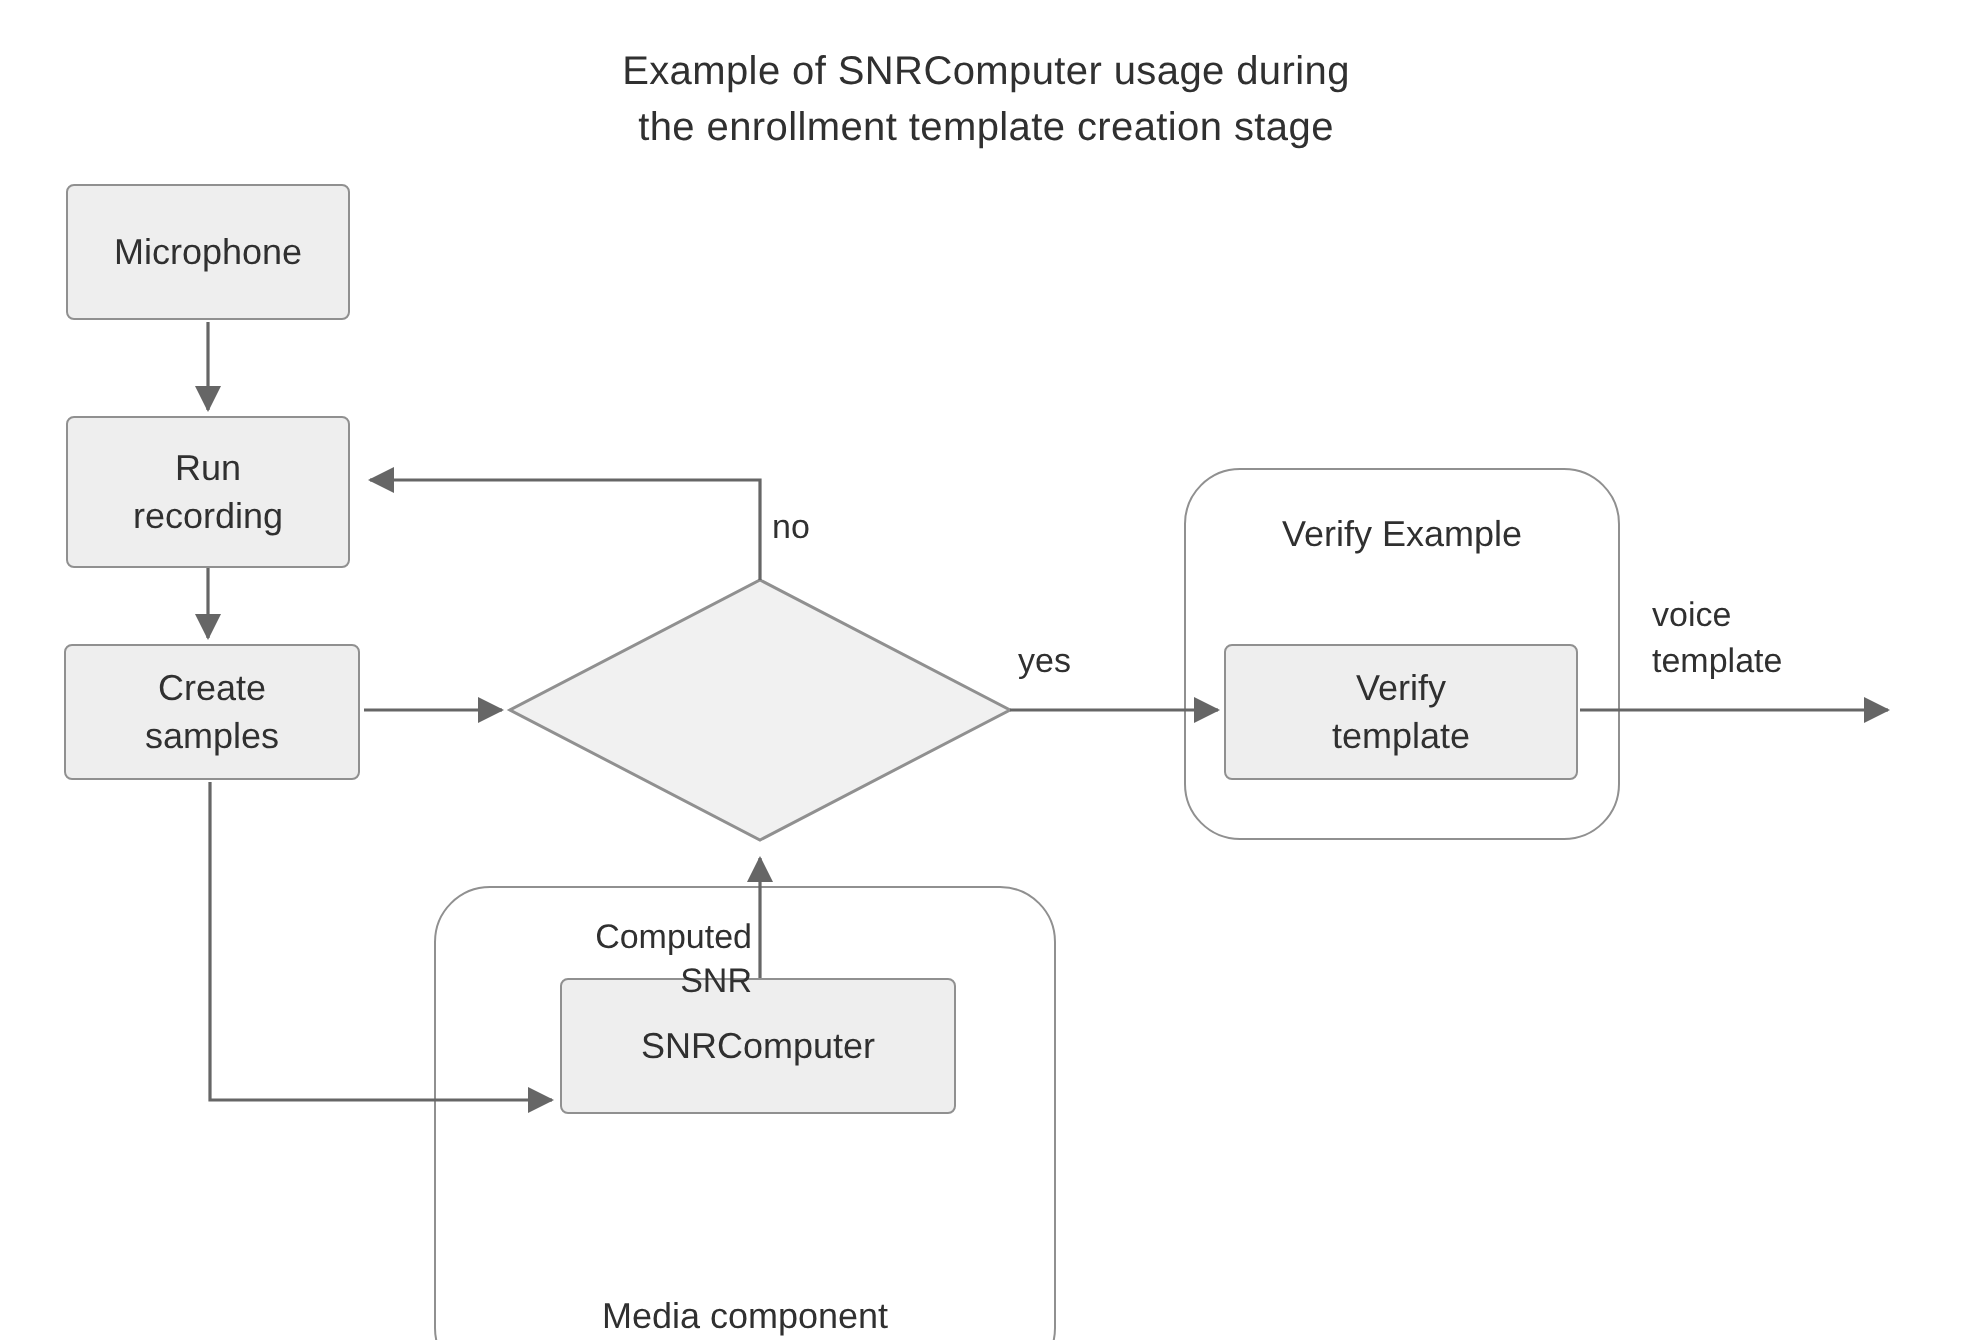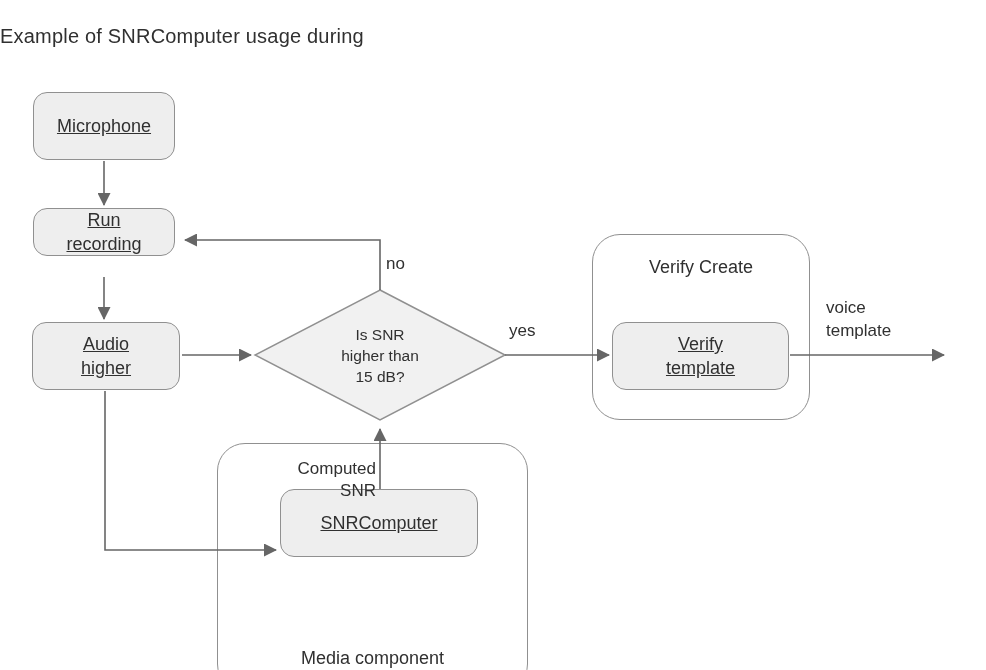--- a/index.html
+++ b/index.html
@@ -15,46 +15,45 @@
   html,body{background:#fff;}
   body{font-family:"Liberation Sans","DejaVu Sans",sans-serif;color:var(--text_color);}
   .canvas{
     position:relative;
     width:986px;height:670px;
     background:var(--bg);
     overflow:hidden;
   }
   .title{
     position:absolute;top:22px;left:0;width:986px;
-    text-align:left;font-size:20px;line-height:28px;
+    text-align:center;font-size:20px;line-height:28px;
     color:var(--text_color);letter-spacing:.2px;
   }
   .svg-layer{position:absolute;top:0;left:0;width:986px;height:670px;}
   .edge{stroke:var(--line_color);stroke-width:1.6;fill:none;}
   .arrowhead{fill:var(--line_color);}
   .diamond-shape{fill:#f1f1f1;stroke:var(--node_border);stroke-width:1.5;}
   .container-box{
     position:absolute;
     background:var(--container_fill);
     border:1.5px solid var(--container_border);
     border-radius:28px;
   }
   .container-label{
     position:absolute;left:0;width:100%;
     text-align:center;font-size:18px;color:var(--text_color);
   }
   .node{
     position:absolute;
     background:var(--node_fill);
     border:1.5px solid var(--node_border);
-    border-radius:14px;
+    border-radius:4px;
     display:flex;align-items:center;justify-content:center;
     text-align:center;font-size:18px;line-height:24px;
     color:var(--text_color);
-    text-decoration:underline;
   }
   .node .lbl{display:inline-block;}
   .lbl-narrow{max-width:88px;}
   .lbl-mid{max-width:96px;}
   .diamond-text{
     position:absolute;left:310px;top:321px;width:140px;height:68px;
     display:flex;flex-direction:column;align-items:center;justify-content:center;
     font-size:15.5px;line-height:21px;text-align:center;color:var(--text_color);
   }
   .edge-label{
@@ -65,24 +64,25 @@
   .el-voice{left:826px;top:296px;width:92px;}
   .el-computed{left:276px;top:458px;width:100px;text-align:right;line-height:22px;}
 </style>
 </head>
 <body>
 
 <div class="canvas">
 
   <div class="title">
     <div>Example of SNRComputer usage during</div>
+    <div>the enrollment template creation stage</div>
   </div>
 
   <div class="container-box" style="left:592px;top:234px;width:218px;height:186px;">
-    <div class="container-label" style="top:22px;">Verify Create</div>
+    <div class="container-label" style="top:22px;">Verify Example</div>
   </div>
 
   <div class="container-box" style="left:217px;top:443px;width:311px;height:249px;">
     <div class="container-label" style="bottom:22px;">Media component</div>
   </div>
 
   <svg class="svg-layer" width="986" height="670" viewBox="0 0 986 670">
     <defs>
       <marker id="arrow" markerUnits="userSpaceOnUse" markerWidth="13" markerHeight="13" refX="12" refY="6.5" orient="auto">
         <path class="arrowhead" d="M0,0 L13,6.5 L0,13 Z"></path>
@@ -105,40 +105,35 @@
 
     <path class="edge" d="M105,391 V550 H276" marker-end="url(#arrow)"></path>
 
     <path class="edge" d="M380,514 V429" marker-end="url(#arrow)"></path>
   </svg>
 
   <div class="node" style="left:33px;top:92px;width:142px;height:68px;">
     <span class="lbl">Microphone</span>
   </div>
 
-  <div class="node" style="left:33px;top:208px;width:142px;height:48px;">
+  <div class="node" style="left:33px;top:208px;width:142px;height:76px;">
     <span class="lbl lbl-narrow">Run recording</span>
   </div>
 
   <div class="node" style="left:32px;top:322px;width:148px;height:68px;">
-    <span class="lbl lbl-narrow">Audio higher</span>
+    <span class="lbl lbl-narrow">Create samples</span>
   </div>
 
   <div class="node" style="left:612px;top:322px;width:177px;height:68px;">
     <span class="lbl lbl-mid">Verify template</span>
   </div>
 
   <div class="node" style="left:280px;top:489px;width:198px;height:68px;">
     <span class="lbl">SNRComputer</span>
   </div>
 
-  <div class="diamond-text">
-    <span>Is SNR</span>
-    <span>higher than</span>
-    <span>15 dB?</span>
-  </div>
 
   <div class="edge-label el-no">no</div>
   <div class="edge-label el-yes">yes</div>
   <div class="edge-label el-voice">voice template</div>
   <div class="edge-label el-computed">Computed SNR</div>
 
 </div>
 
 </body></html>

